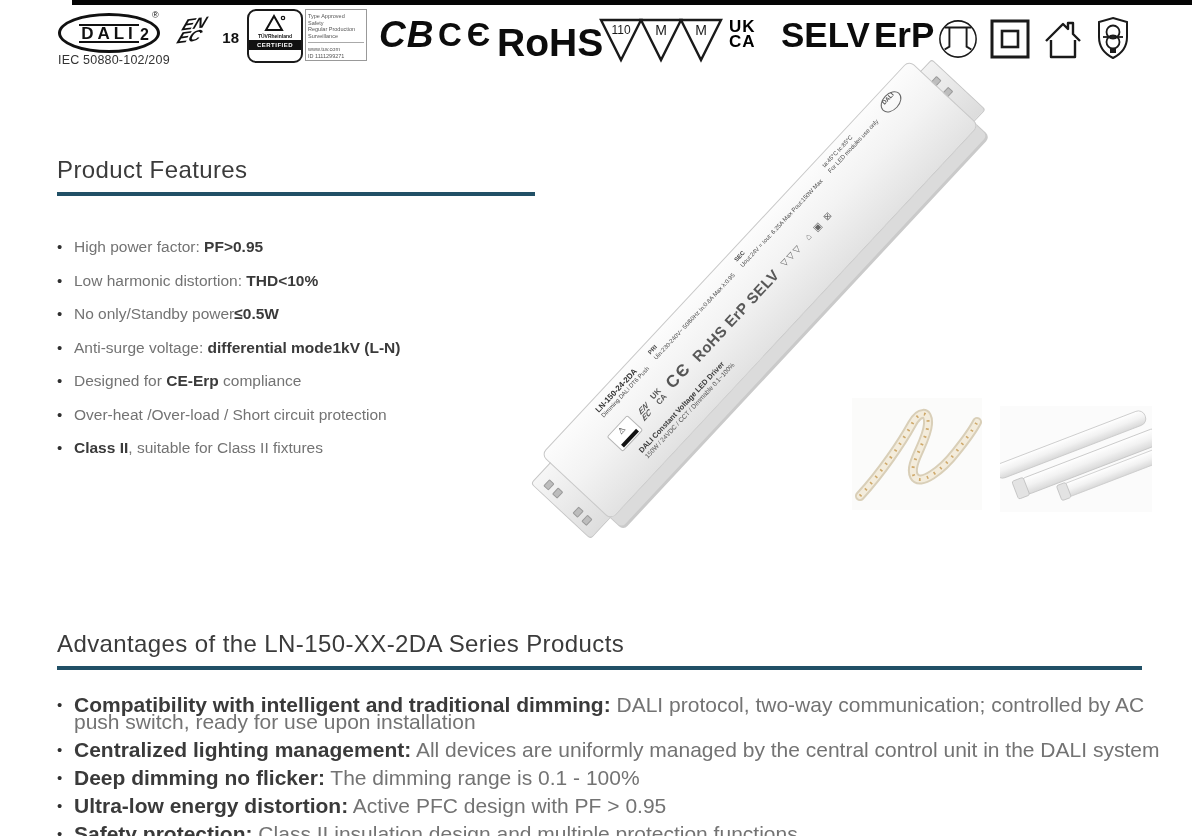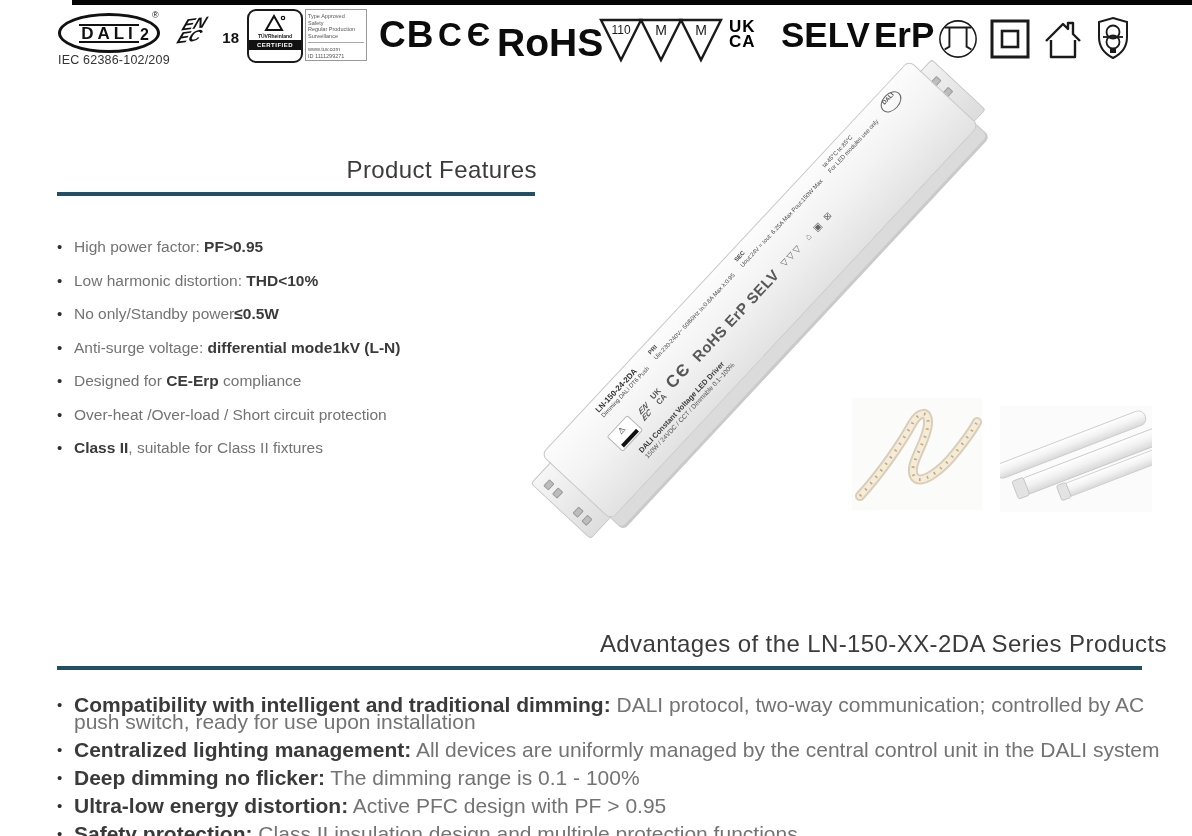--- a/index.html
+++ b/index.html
@@ -33,30 +33,30 @@
     display:flex;flex-direction:column;align-items:center;box-sizing:border-box;overflow:hidden;}
   .tuv-badge svg{margin-top:3px;}
   .tuv-brand{font-size:5px;font-weight:700;color:#111;letter-spacing:0;}
   .tuv-cert{margin-top:1px;width:100%;background:#111;color:#fff;font-size:6px;font-weight:700;
     text-align:center;padding:2px 0;letter-spacing:0.5px;}
   .tuv-info{width:62px;height:52px;border:1px solid #999;margin-left:2px;background:#fff;
     font-size:5.5px;color:#555;line-height:6.5px;padding:3px 2px;box-sizing:border-box;}
   .tuv-info .sep{border-top:1px solid #aaa;margin:3px 0;}
 
   .mark{font-weight:700;color:#0c0c0c;}
-  .cb{left:379px;top:14px;font-size:37px;letter-spacing:1px;}
+  .cb{left:379px;top:14px;font-size:37px;letter-spacing:1px;font-style:italic;}
   .ce{left:438px;top:16px;font-size:33px;font-weight:600;letter-spacing:5px;}
   .rohs{left:497px;top:21px;font-size:39px;}
   .ukca{left:729px;top:19px;font-size:17px;font-weight:800;line-height:15px;letter-spacing:1px;}
   .selv{left:781px;top:15px;font-size:35px;}
   .erp{left:874px;top:15px;font-size:35px;}
   .tri-row{left:599px;top:18px;}
 
   
-  .sec-title{margin:0;font-size:24px;font-weight:400;color:#3b3b3b;letter-spacing:0.4px;text-align:right;}
+  .sec-title{margin:0;font-size:24px;font-weight:400;color:#3b3b3b;letter-spacing:0.4px;}
   .rule{height:4px;background:#215066;margin-top:8px;}
 
   .features{left:57px;top:156px;width:480px;}
   .features .rule{width:478px;}
   .advantages{left:57px;top:630px;width:1110px;}
   .advantages .rule{width:1085px;}
 
   ul.plist{list-style:none;margin:0;padding:0;}
   ul.plist li{position:relative;padding-left:17px;}
   ul.plist li::before{content:"•";position:absolute;left:0;top:0;color:#2f2f2f;font-size:15px;}
@@ -106,21 +106,21 @@
 
 <div class="abs top-strip"></div>
 
 <header>
 
   <div class="abs dali-oval cert">
     <span class="word">DALI</span>
   </div>
   <span class="abs dali-two">2</span>
   <span class="abs dali-reg">®</span>
-  <div class="abs iec">IEC 62386-102/209</div>
+  <div class="abs iec">IEC 50880-102/209</div>
 
   <div class="abs enec">
     <div class="skew">
       <div>EN</div>
       <div>EC</div>
     </div>
     <span class="num">18</span>
   </div>
 
   <div class="abs tuv">

